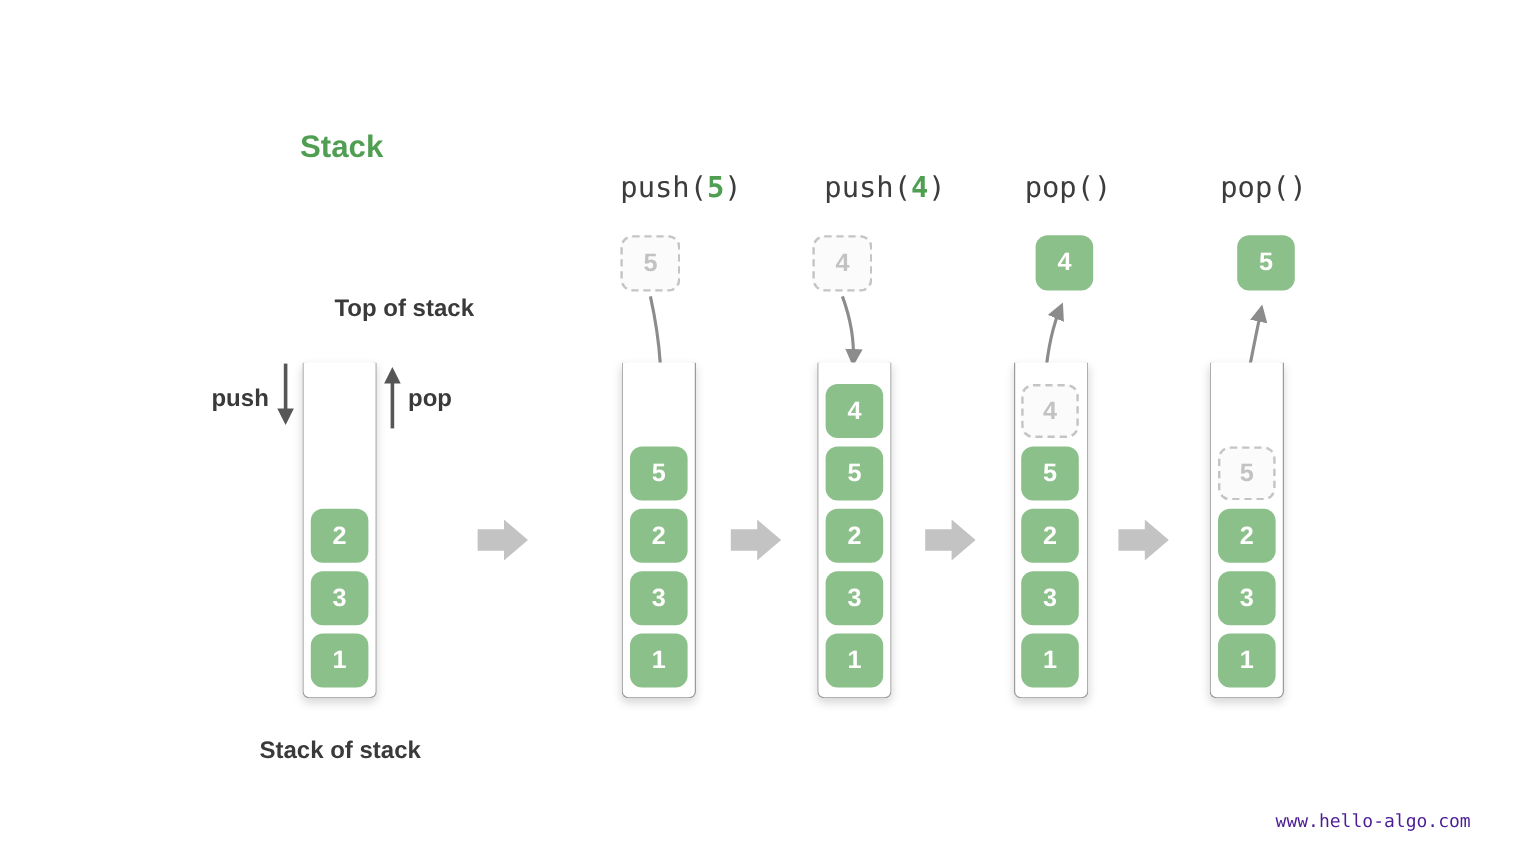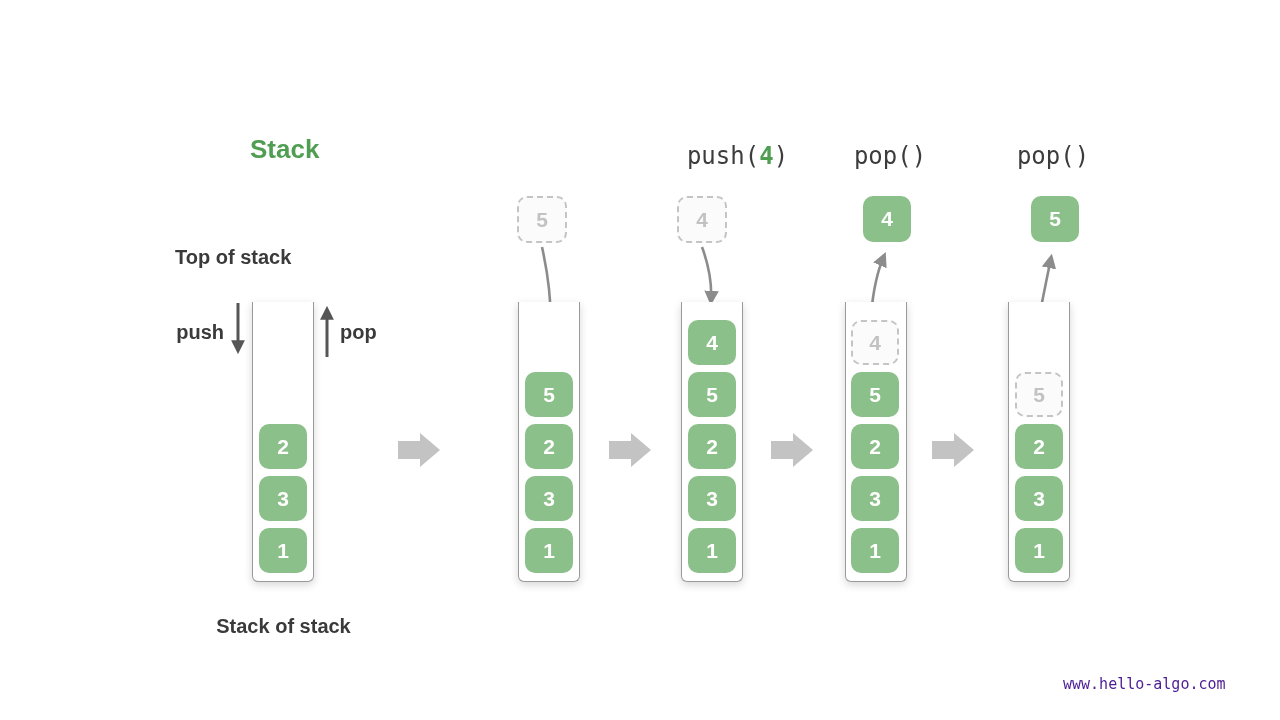--- a/index.html
+++ b/index.html
@@ -4,26 +4,26 @@
 <style>
   html,body{margin:0;padding:0;}
   body{
     width:1280px;height:720px;background:#ffffff;overflow:hidden;
     font-family:"Liberation Sans", sans-serif;position:relative;
   }
   .canvas{position:absolute;left:0;top:0;width:1280px;height:720px;}
 
   .title{
     position:absolute;left:250px;top:107px;
-    font-size:26px;font-weight:bold;color:#4f9e52;letter-spacing:0px;margin-top:27px;
+    font-size:26px;font-weight:bold;color:#4f9e52;letter-spacing:0px;
   }
   .side-label{
     position:absolute;font-size:20px;font-weight:bold;color:#3a3a3a;
   }
-  .lbl-top{left:175px;top:246px;width:220px;text-align:left;}
+  .lbl-top{left:175px;top:246px;width:220px;text-align:right;}
   .lbl-bottom{left:173px;top:615px;width:221px;text-align:center;}
   .lbl-push{left:158px;top:321px;width:66px;text-align:right;}
   .lbl-pop{left:340px;top:321px;}
 
   .watermark{
     position:absolute;left:1063px;top:675px;
     font-family:"DejaVu Sans Mono", monospace;
     font-size:15px;color:#4c1d95;
   }
 
@@ -86,20 +86,21 @@
     <polygon fill="#c3c3c3" points="932,441 954,441 954,433 974,450 954,467 954,459 932,459"></polygon>
   </svg>
 
   <div class="title">Stack</div>
   <div class="side-label lbl-top">Top of stack</div>
   <div class="side-label lbl-bottom">Stack of stack</div>
   <div class="side-label lbl-push">push</div>
   <div class="side-label lbl-pop">pop</div>
   <div class="watermark">www.hello-algo.com</div>
 
+  <div class="op" style="left:500px;width:135px"><span>push(</span><span class="arg">5</span><span>)</span></div>
   <div class="op" style="left:670px;width:135px"><span>push(</span><span class="arg">4</span><span>)</span></div>
   <div class="op" style="left:830px;width:120px"><span>pop()</span></div>
   <div class="op" style="left:993px;width:120px"><span>pop()</span></div>
 
   <div class="stack-container" style="left:252px"></div>
   <div class="stack-container" style="left:518px"></div>
   <div class="stack-container" style="left:681px"></div>
   <div class="stack-container" style="left:845px"></div>
   <div class="stack-container" style="left:1008px"></div>
 

